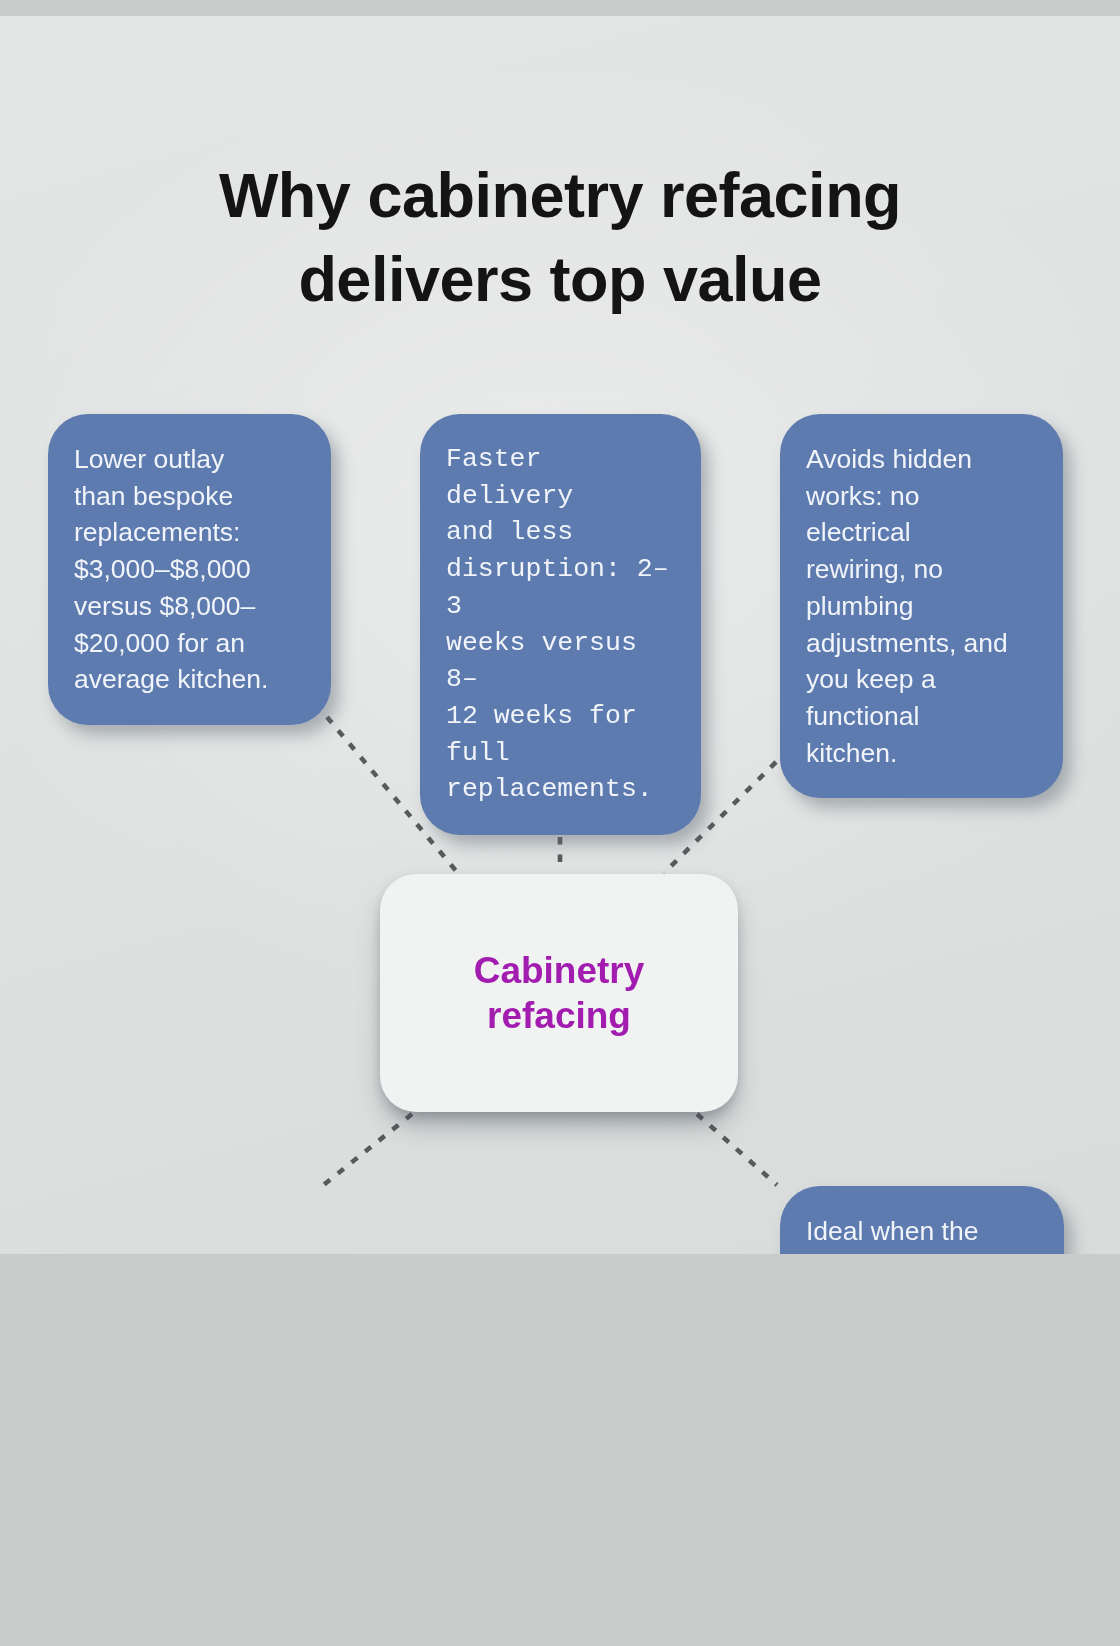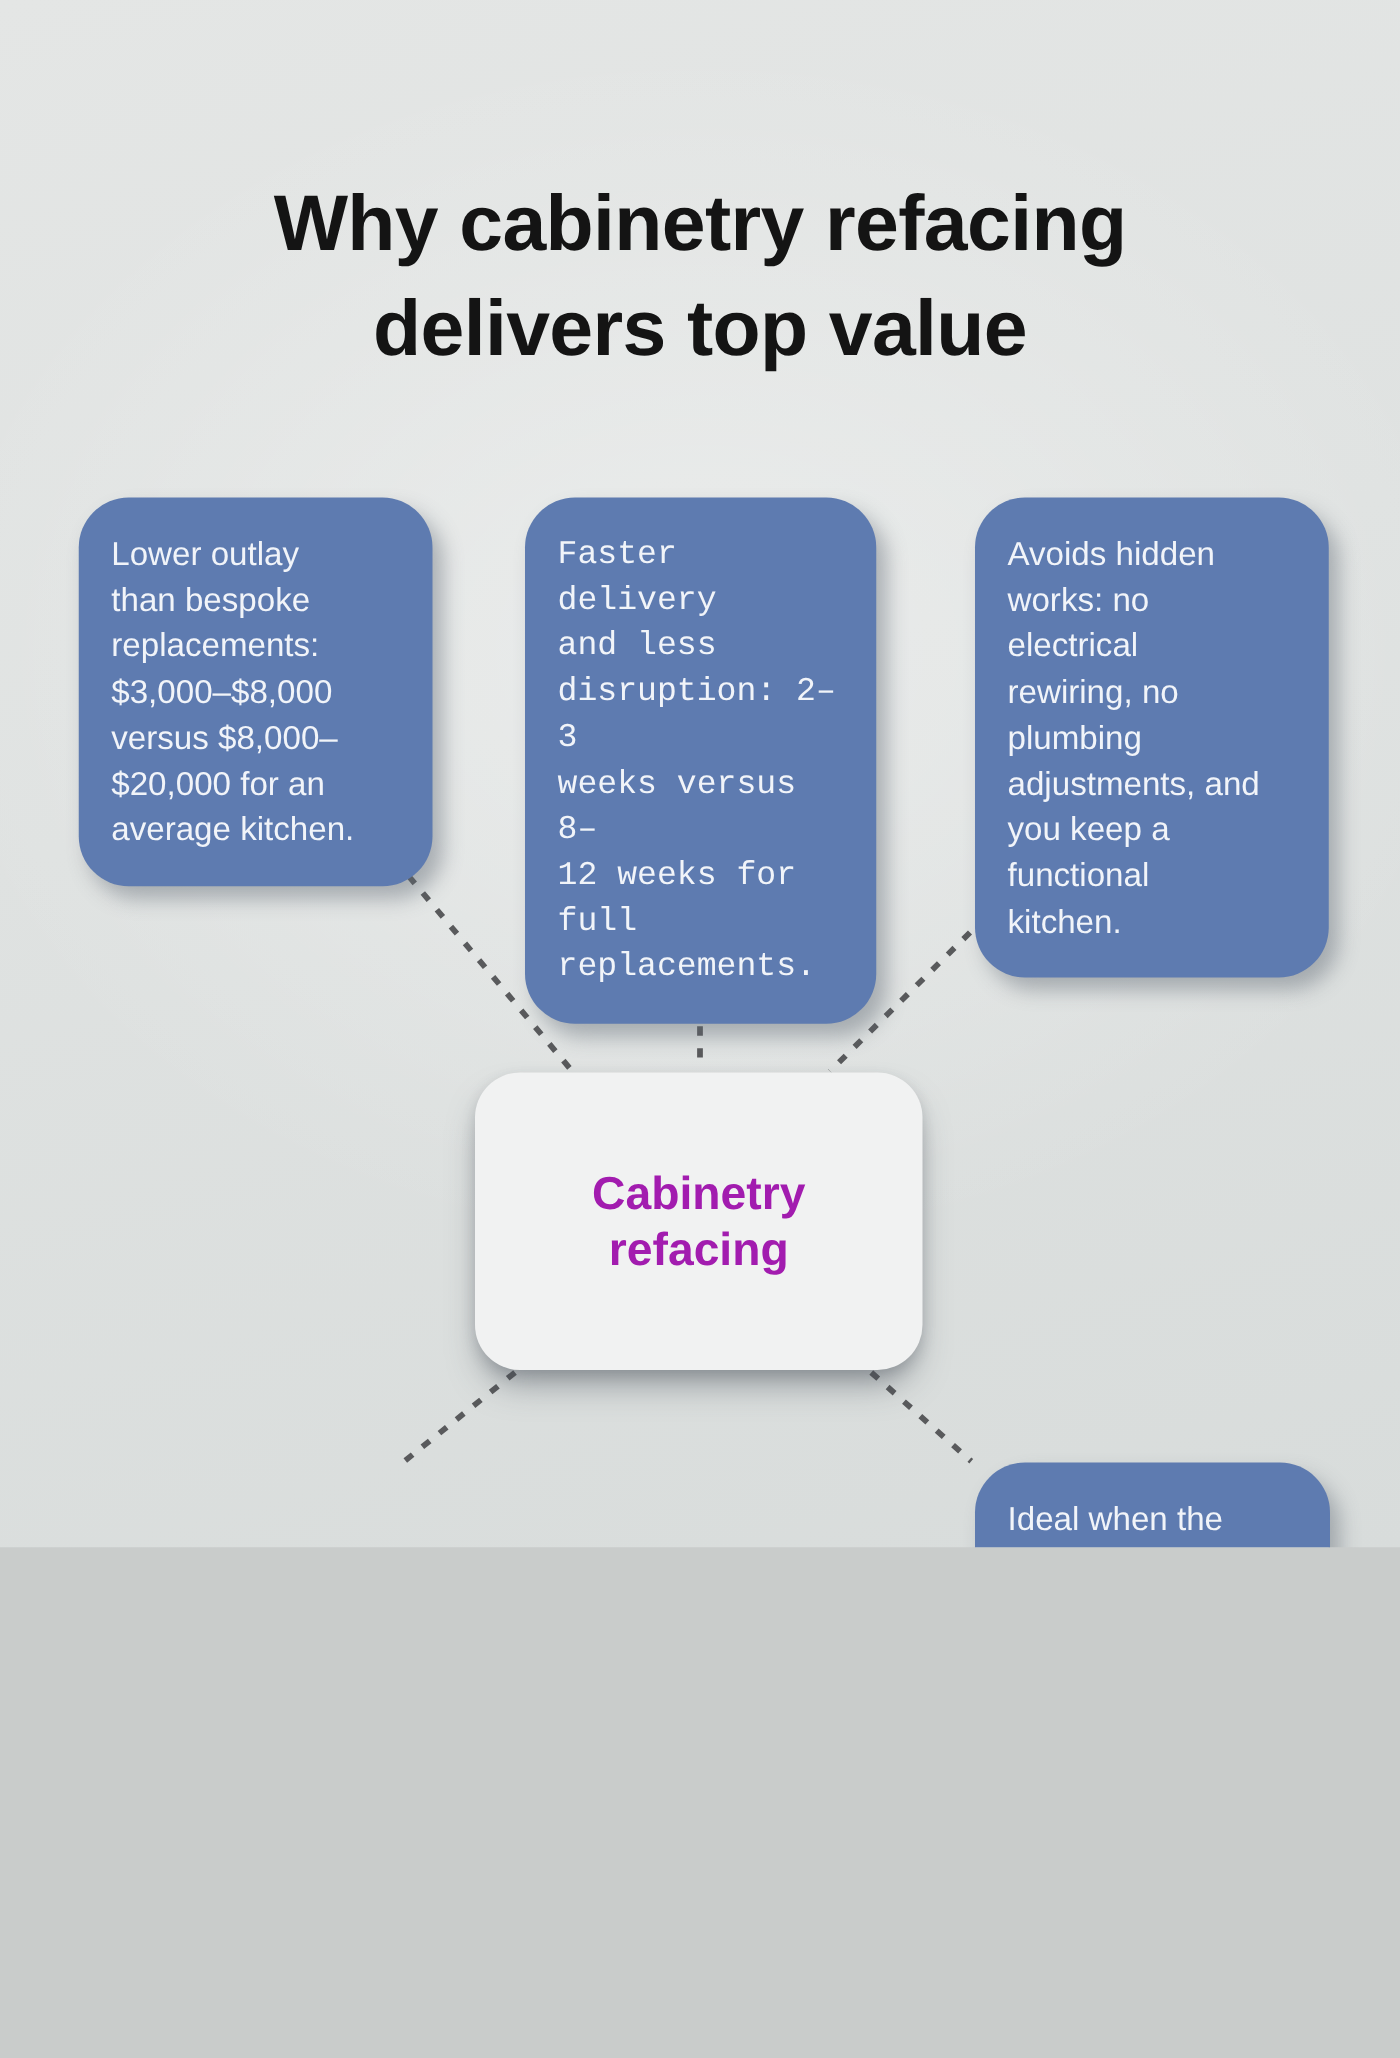--- a/index.html
+++ b/index.html
@@ -1,19 +1,19 @@
 <!DOCTYPE html>
 <html><head>
 <meta charset="utf-8">
 <style>
   html,body{margin:0;padding:0;background:#c9cccb;}
   .canvas{
     position:relative;
     width:1120px;height:1238px;
-    margin:0 auto;
+    margin:16px auto;
     background:
       radial-gradient(ellipse 900px 700px at 50% 42%, rgba(255,255,255,0.35) 0%, rgba(255,255,255,0) 70%),
       linear-gradient(165deg,#e4e6e5 0%,#dfe2e1 45%,#d8dcdb 100%);
     overflow:hidden;
     font-family:"Liberation Sans","DejaVu Sans",sans-serif;
   }
   .page-title{
     position:absolute;
     left:0;right:0;top:96px;
     text-align:center;
@@ -35,21 +35,21 @@
     box-sizing:border-box;
     background:#5e7bb0;
     border-radius:40px;
     color:#f1f4f9;
     font-size:26.5px;
     line-height:36.7px;
     padding:27px 26px;
     white-space:pre-line;
     box-shadow:8px 10px 16px rgba(96,104,116,0.45);
   }
-  .node-cost   {left:63px;  top:398px; width:283px;}
+  .node-cost   {left:48px;  top:398px; width:283px;}
   .node-speed  {left:420px; top:398px; width:281px;font-family:Liberation Mono, monospace;}
   .node-hidden {left:780px; top:398px; width:283px;}
   .node-visual {left:59px;  top:1168px;width:284px;}
   .node-layout {left:780px; top:1170px;width:284px;}
   .center-node{
     position:absolute;
     left:380px;top:858px;
     width:358px;height:238px;
     box-sizing:border-box;
     background:#f1f2f2;

